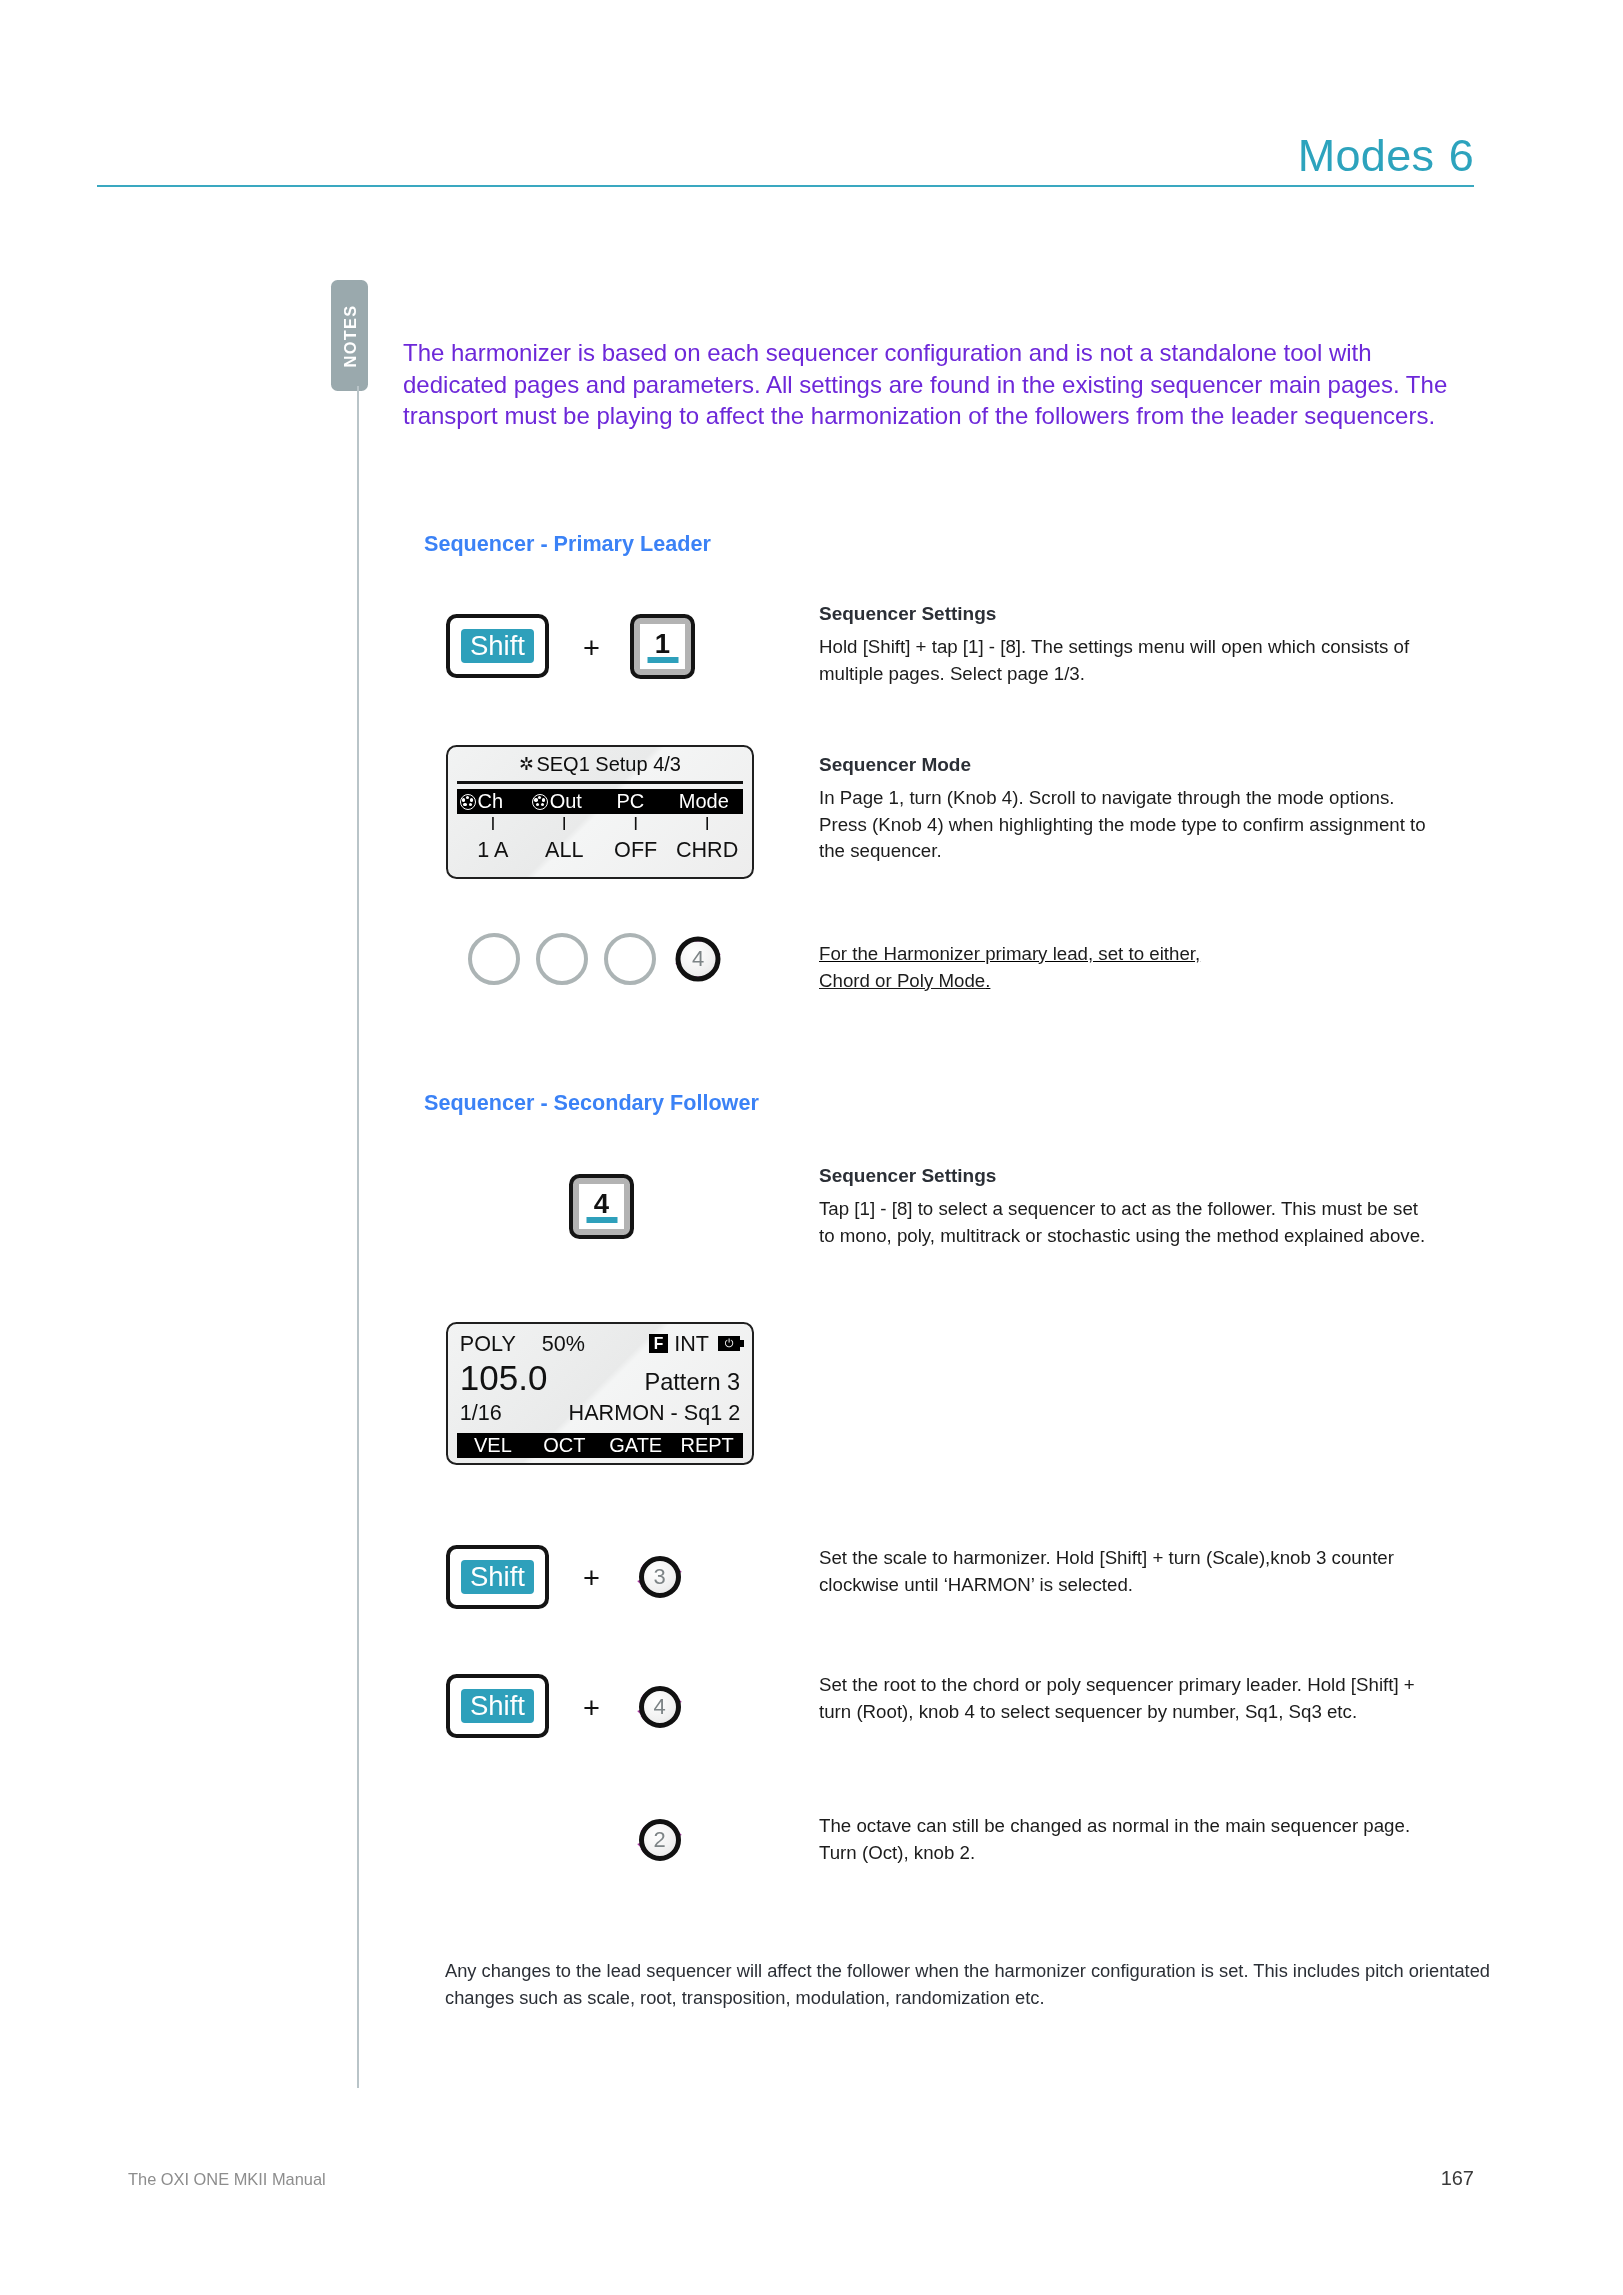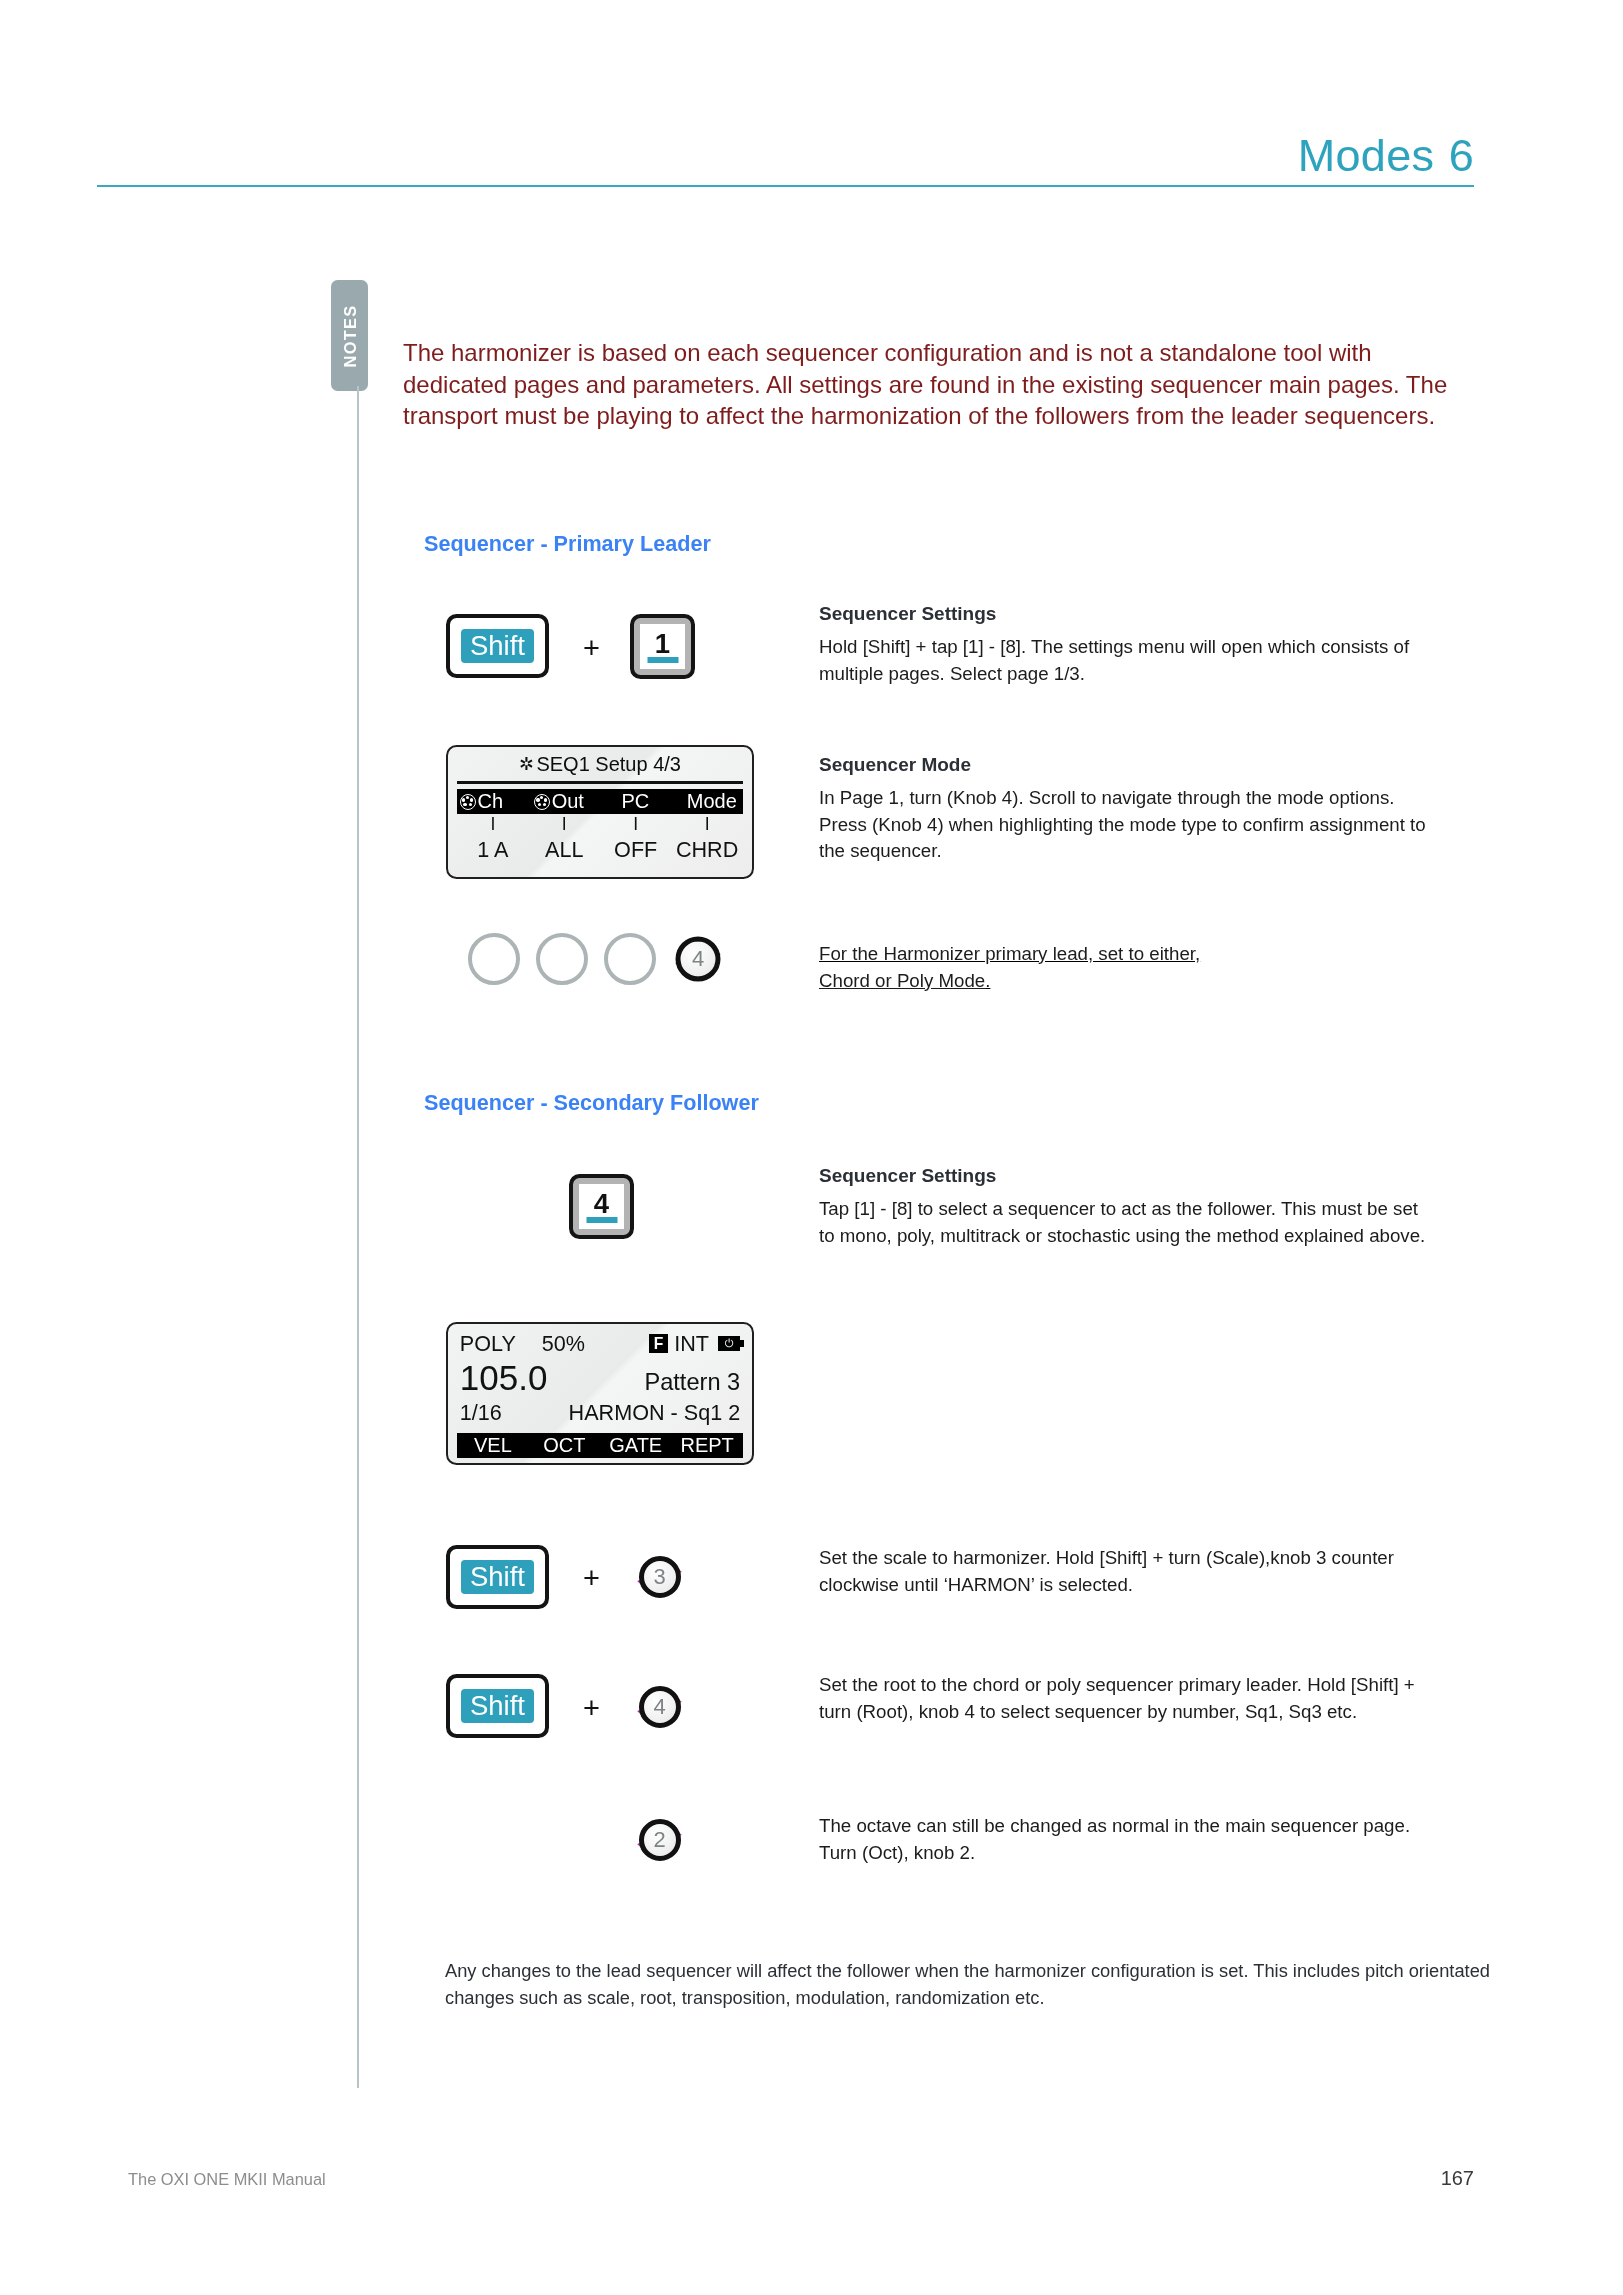--- a/index.html
+++ b/index.html
@@ -71,21 +71,21 @@
   }
 
   
   .intro {
     position: absolute;
     left: 403px;
     top: 337px;
     width: 1073px;
     font-size: 24px;
     line-height: 1.32;
-    color: #7f1d1d;
+    color: #6d28d9;
   }
 
   
   .sec-head {
     position: absolute;
     font-size: 21.6px;
     font-weight: bold;
     color: #3b82f6;
     white-space: nowrap;
   }
@@ -209,21 +209,21 @@
     color: #ffffff;
     display: flex;
     align-items: center;
     font-size: 20px;
     padding: 1.3px 0;
     margin: 4.6px 9.2px 0 9.2px;
     gap: 12px;
   }
   .inv-bar .cell { flex: 1; text-align: center; white-space: nowrap; }
   .inv-bar .cell.l { text-align: left; padding-left: 2.6px; }
-  .inv-bar .cell.r { text-align: right; padding-right: 6px; }
+  .inv-bar .cell.r { text-align: right; padding-right: 14px; }
   .tick-row {
     display: flex;
     margin: 0 9.2px;
     color: #111;
     font-size: 17.7px;
   }
   .tick-row .cell { flex: 1; text-align: center; }
   .val-row {
     display: flex;
     margin: 1.3px 9.2px 0 9.2px;

